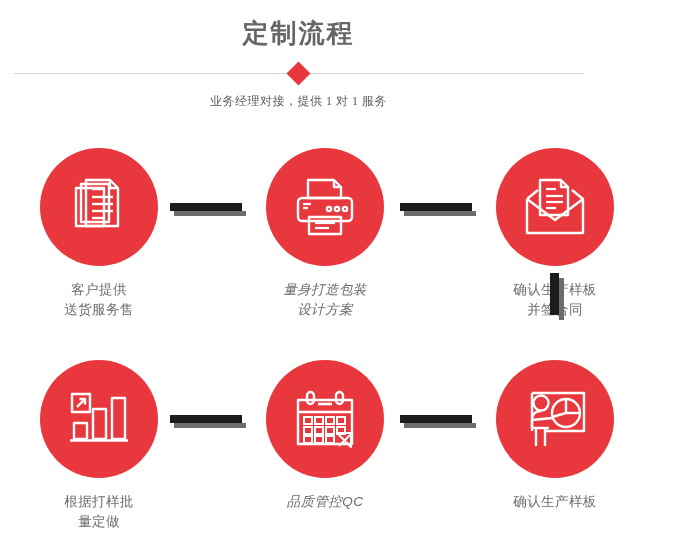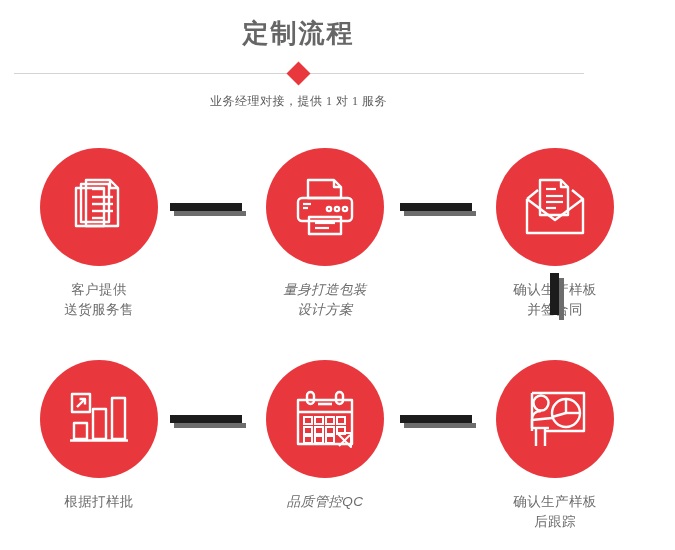--- a/index.html
+++ b/index.html
@@ -263,20 +263,21 @@
             <path d="M11.5 9 h5.5 v5.5"></path>
             <rect x="6" y="33" width="13" height="16"></rect>
             <rect x="25" y="19" width="13" height="30"></rect>
             <rect x="44" y="8" width="13" height="41"></rect>
             <line x1="2" y1="50.5" x2="60" y2="50.5" stroke-width="2.6"></line>
           </g>
         </svg>
       </div>
       <div class="node-label">
         <span>根据打样批</span>
+        <span class="l2">量定做</span>
       </div>
     </div>
 
     <div class="conn-h h-a"></div>
 
     <div class="node node-2">
       <div class="circle">
         <svg width="62" height="58" viewBox="0 0 62 58">
           <g fill="none" stroke="#ffffff" stroke-width="2.4" stroke-linejoin="round">
             <path d="M4 10 h54 v44 h-54 z"></path>
@@ -327,17 +328,16 @@
           <g fill="none" stroke="#ffffff" stroke-width="2.4" stroke-linejoin="round">
             <circle cx="42" cy="24" r="14"></circle>
             <line x1="42" y1="24" x2="42" y2="10"></line>
             <line x1="42" y1="24" x2="56" y2="24"></line>
             <line x1="42" y1="24" x2="28" y2="28"></line>
           </g>
         </svg>
       </div>
       <div class="node-label">
         <span>确认生产样板</span>
-        <span class="l2">后跟踪</span>
       </div>
     </div>
   </div>
 </div>
 
 </body></html>

